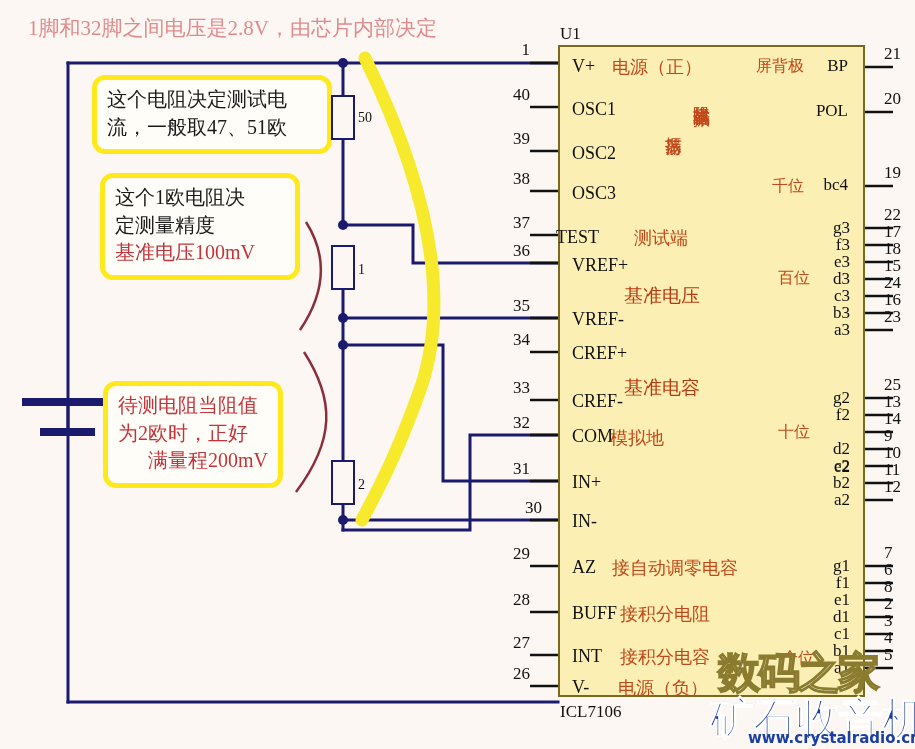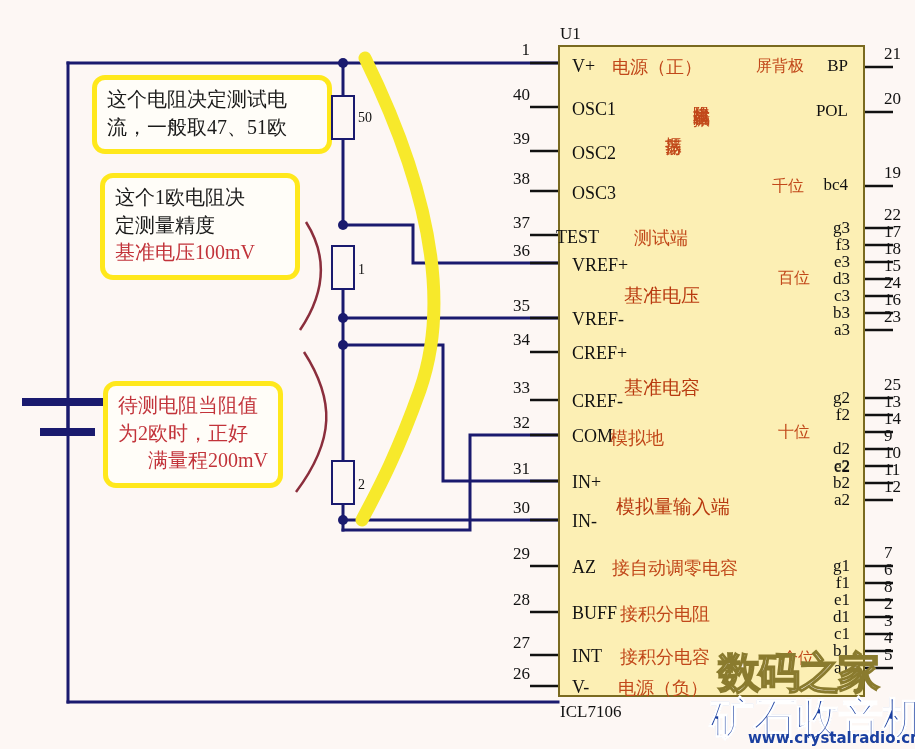--- a/index.html
+++ b/index.html
@@ -230,20 +230,21 @@
       <line x1="865" y1="566" x2="893" y2="566"></line>
       <line x1="865" y1="583" x2="893" y2="583"></line>
       <line x1="865" y1="600" x2="893" y2="600"></line>
       <line x1="865" y1="617" x2="893" y2="617"></line>
       <line x1="865" y1="634" x2="893" y2="634"></line>
       <line x1="865" y1="651" x2="893" y2="651"></line>
       <line x1="865" y1="668" x2="893" y2="668"></line>
     </g>
   </svg>
 
+  <div class="title">1脚和32脚之间电压是2.8V，由芯片内部决定</div>
 
   <div class="callout" id="callout1">
     <div class="ln">这个电阻决定测试电</div>
     <div class="ln">流，一般取47、51欧</div>
   </div>
 
   <div class="callout" id="callout2">
     <div class="ln">这个1欧电阻决</div>
     <div class="ln">定测量精度</div>
     <div class="ln red">基准电压100mV</div>
@@ -272,21 +273,21 @@
   <div class="pinnum" style="left:496px;top:85px;">40</div>
   <div class="pinnum" style="left:496px;top:129px;">39</div>
   <div class="pinnum" style="left:496px;top:169px;">38</div>
   <div class="pinnum" style="left:496px;top:213px;">37</div>
   <div class="pinnum" style="left:496px;top:241px;">36</div>
   <div class="pinnum" style="left:496px;top:296px;">35</div>
   <div class="pinnum" style="left:496px;top:330px;">34</div>
   <div class="pinnum" style="left:496px;top:378px;">33</div>
   <div class="pinnum" style="left:496px;top:413px;">32</div>
   <div class="pinnum" style="left:496px;top:459px;">31</div>
-  <div class="pinnum" style="left:496px;top:498px;">30</div>
+  <div class="pinnum" style="left:508px;top:498px;">30</div>
   <div class="pinnum" style="left:496px;top:544px;">29</div>
   <div class="pinnum" style="left:496px;top:590px;">28</div>
   <div class="pinnum" style="left:496px;top:633px;">27</div>
   <div class="pinnum" style="left:496px;top:664px;">26</div>
 
   <div class="pname" style="left:572px;top:56px;">V+</div>
   <div class="pname" style="left:572px;top:99px;">OSC1</div>
   <div class="pname" style="left:572px;top:143px;">OSC2</div>
   <div class="pname" style="left:572px;top:183px;">OSC3</div>
   <div class="pname" style="left:556px;top:227px;">TEST</div>
@@ -305,21 +306,20 @@
   <div class="pdesc" style="left:612px;top:55px;">电源（正）</div>
   <div class="pdesc" style="left:634px;top:226px;">测试端</div>
   <div class="pdesc" style="left:610px;top:426px;">模拟地</div>
   <div class="pdesc" style="left:612px;top:556px;">接自动调零电容</div>
   <div class="pdesc" style="left:620px;top:602px;">接积分电阻</div>
   <div class="pdesc" style="left:620px;top:645px;">接积分电容</div>
   <div class="pdesc" style="left:618px;top:676px;">电源（负）</div>
 
   <div class="pdescbig" style="left:624px;top:283px;">基准电压</div>
   <div class="pdescbig" style="left:624px;top:375px;">基准电容</div>
-  <div class="pdescbig" style="left:616px;top:494px;">模拟量输入端</div>
 
   <div class="vtext" style="left:662px;top:123px;height:110px;">振荡器</div>
   <div class="vtext" style="left:690px;top:92px;height:160px;">接阻容或晶振</div>
 
   <div class="digitlbl" style="left:756px;top:56px;">屏背极</div>
   <div class="digitlbl" style="left:772px;top:176px;">千位</div>
   <div class="digitlbl" style="left:778px;top:268px;">百位</div>
   <div class="digitlbl" style="left:778px;top:422px;">十位</div>
   <div class="digitlbl" style="left:782px;top:608px;margin-top:40px;">个位</div>
 

